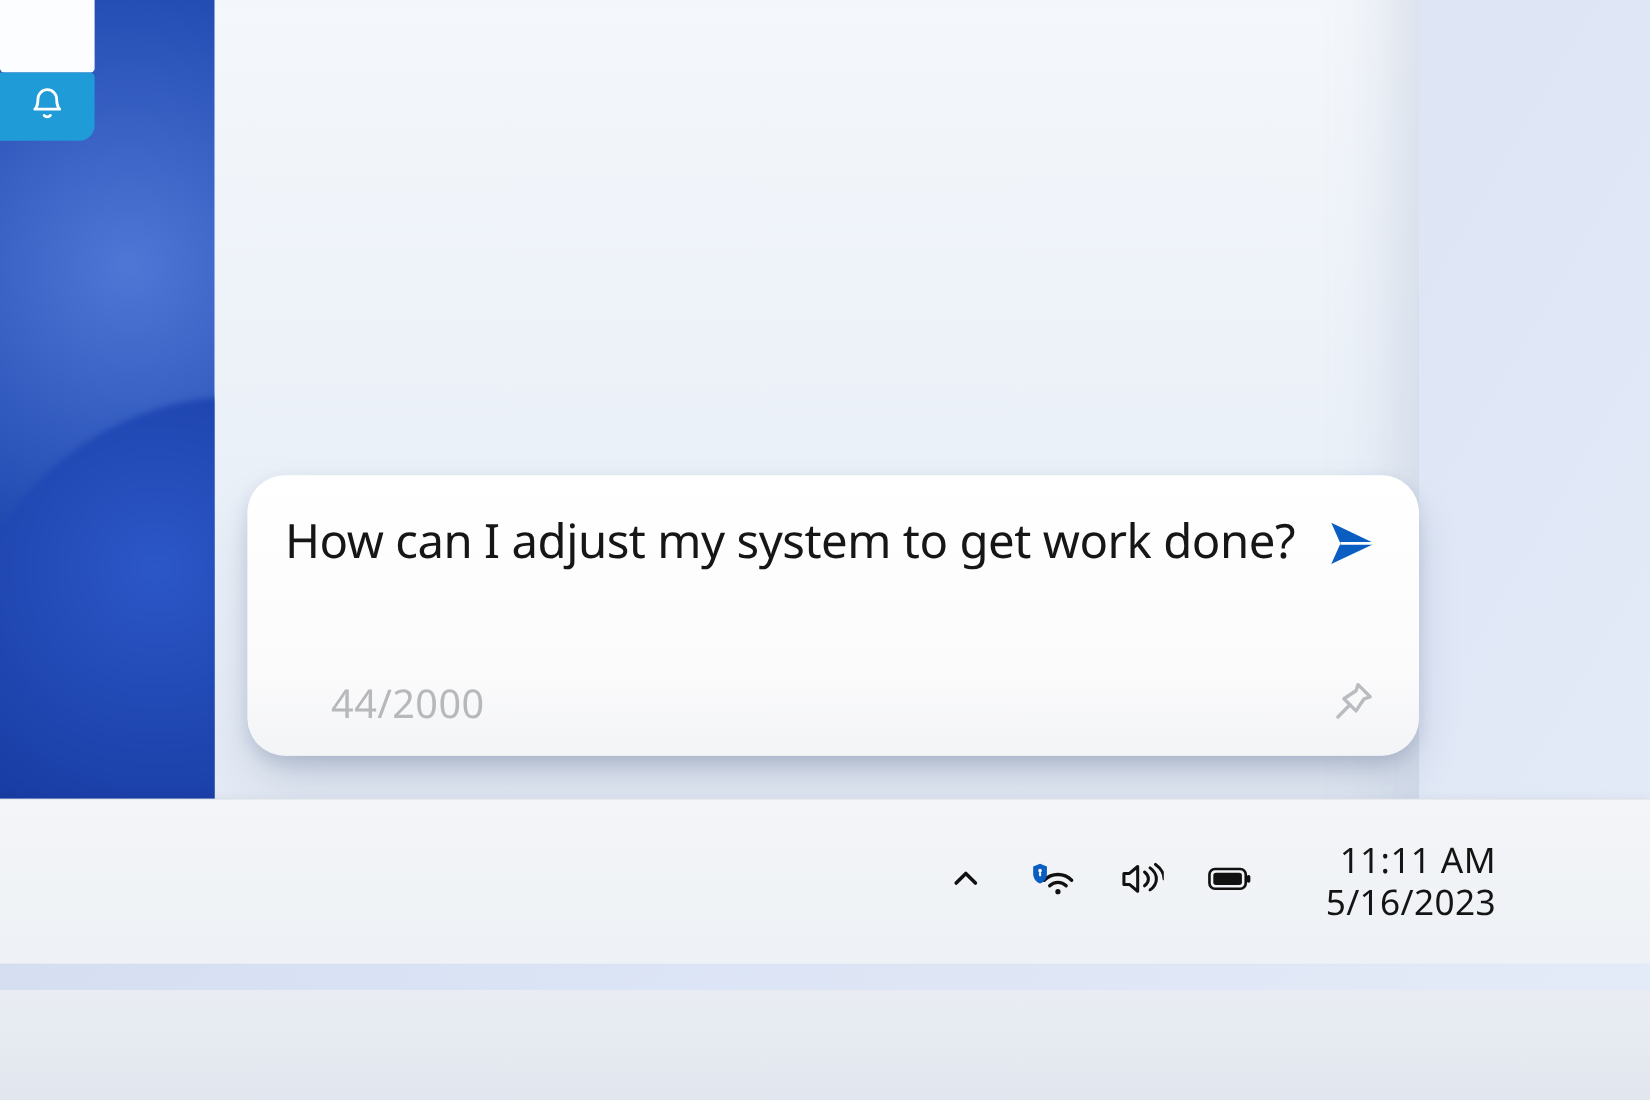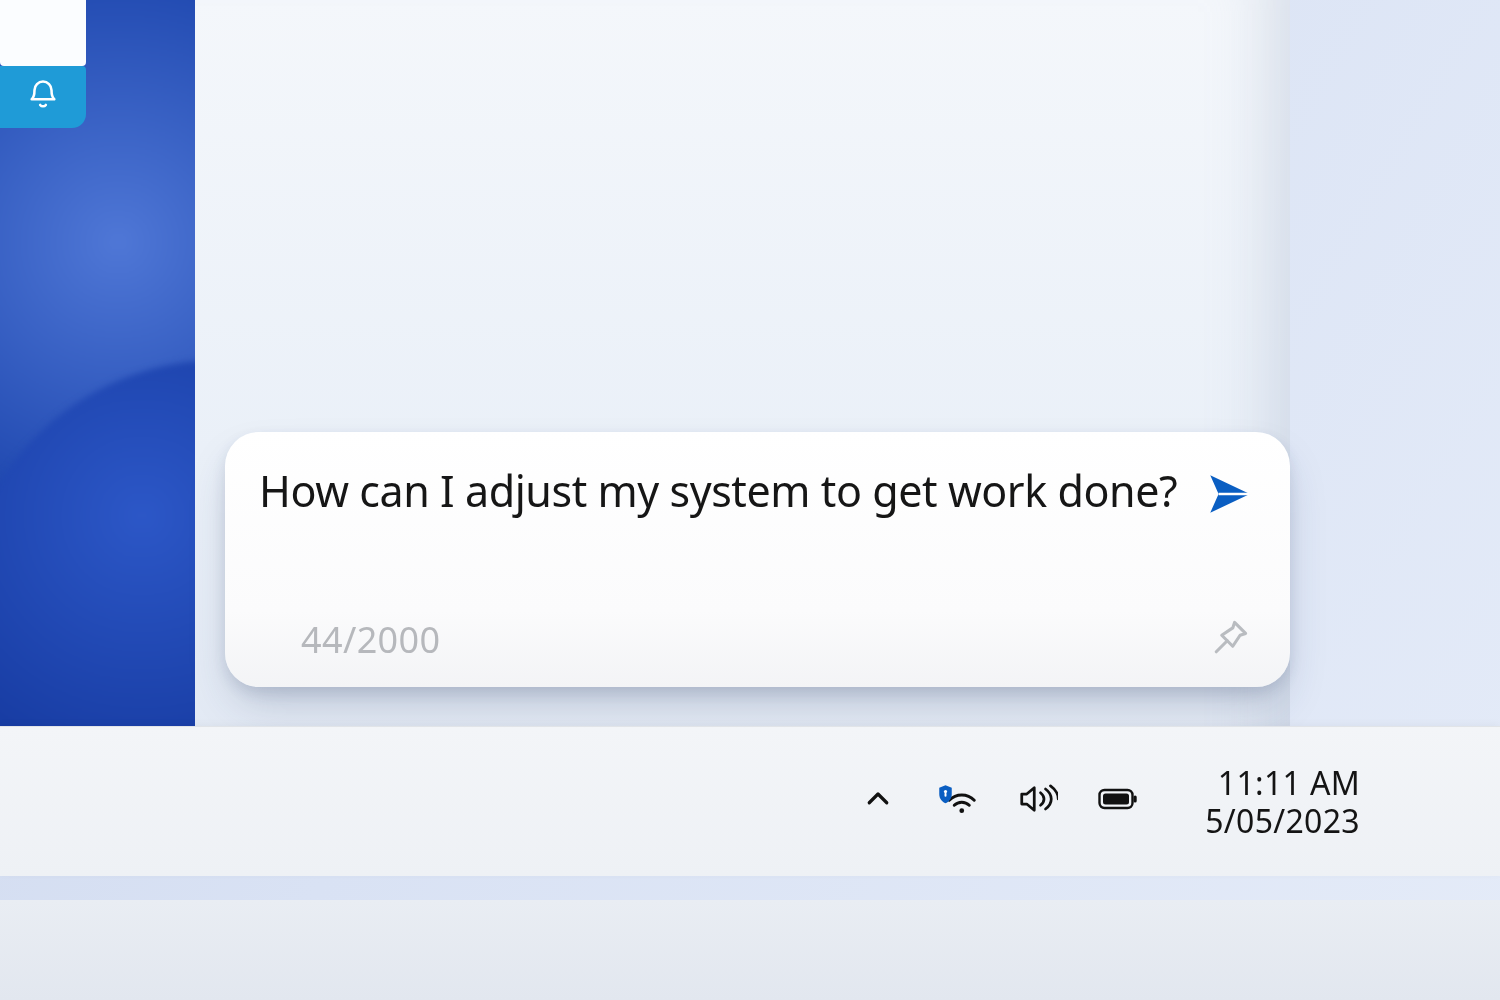--- a/index.html
+++ b/index.html
@@ -184,20 +184,20 @@
         <svg viewBox="0 0 40 22">
           <rect x="1.5" y="2" width="33" height="18" rx="5" ry="5" fill="none" stroke="#111" stroke-width="2.4"></rect>
           <rect x="5" y="5.5" width="26" height="11" rx="2.5" fill="#111"></rect>
           <rect x="35.5" y="7.5" width="3.2" height="7" rx="1.5" fill="#111"></rect>
         </svg>
       </span>
     </div>
 
     <div class="clock">
       <span>11:11 AM</span>
-      <span>5/05/2023</span>
+      <span>5/16/2023</span>
     </div>
 
   </div>
 
   <div class="below-taskbar"></div>
 
 </div>
 
 </body></html>

